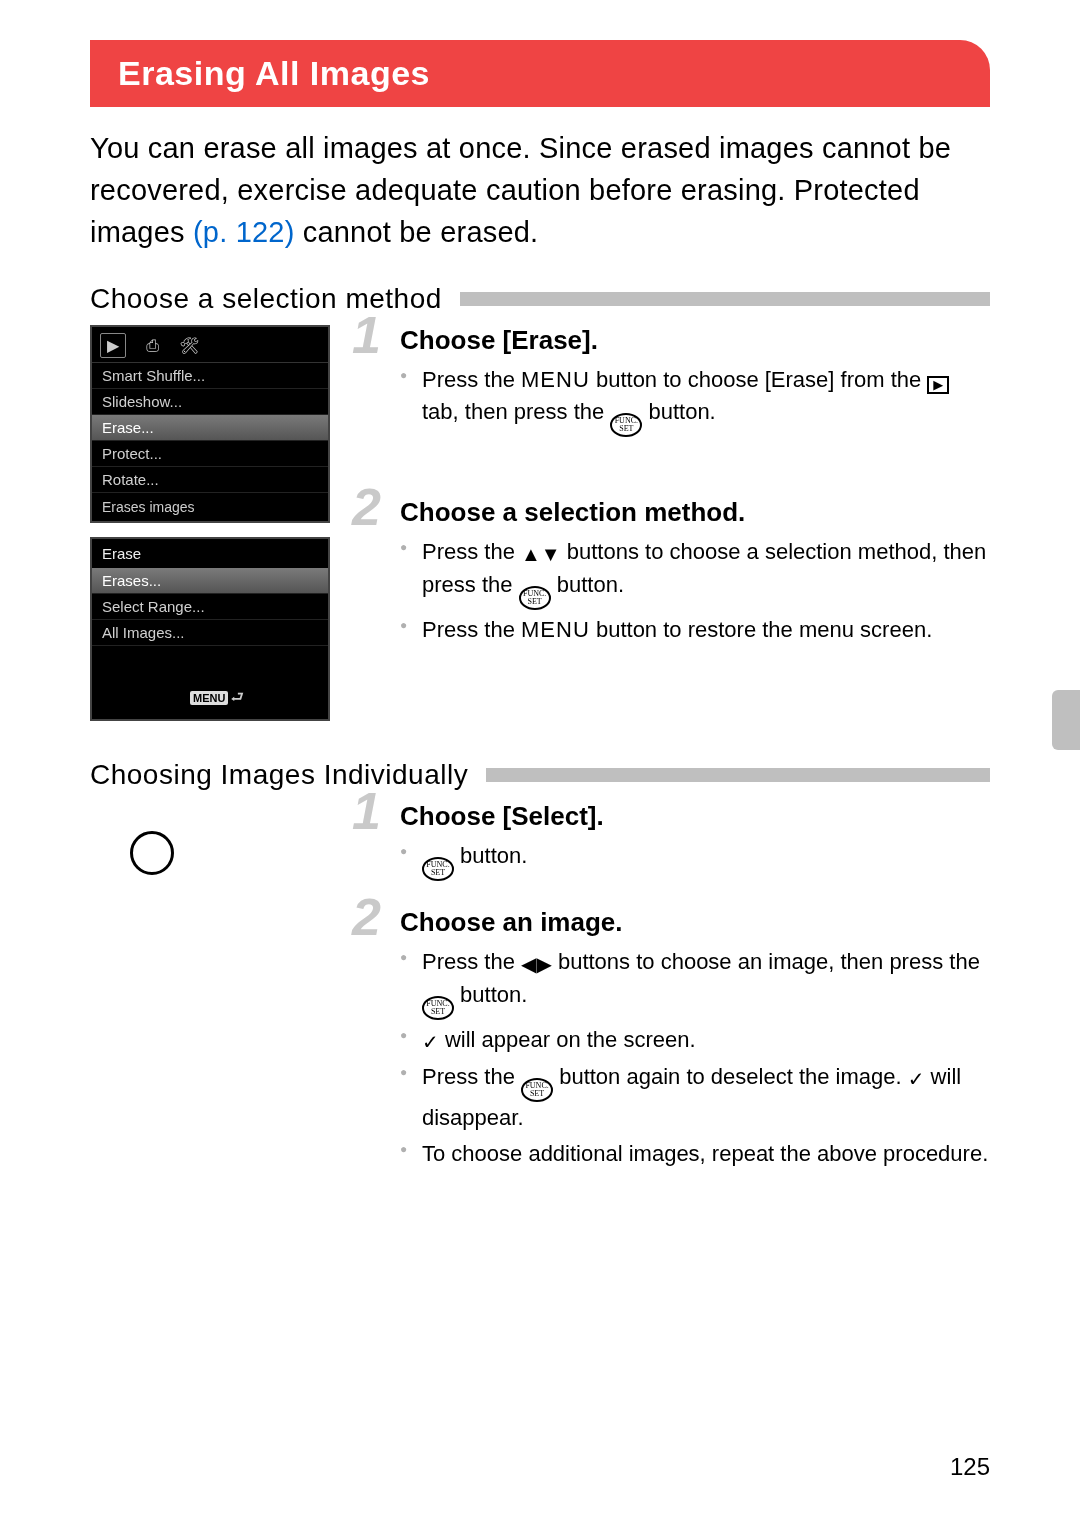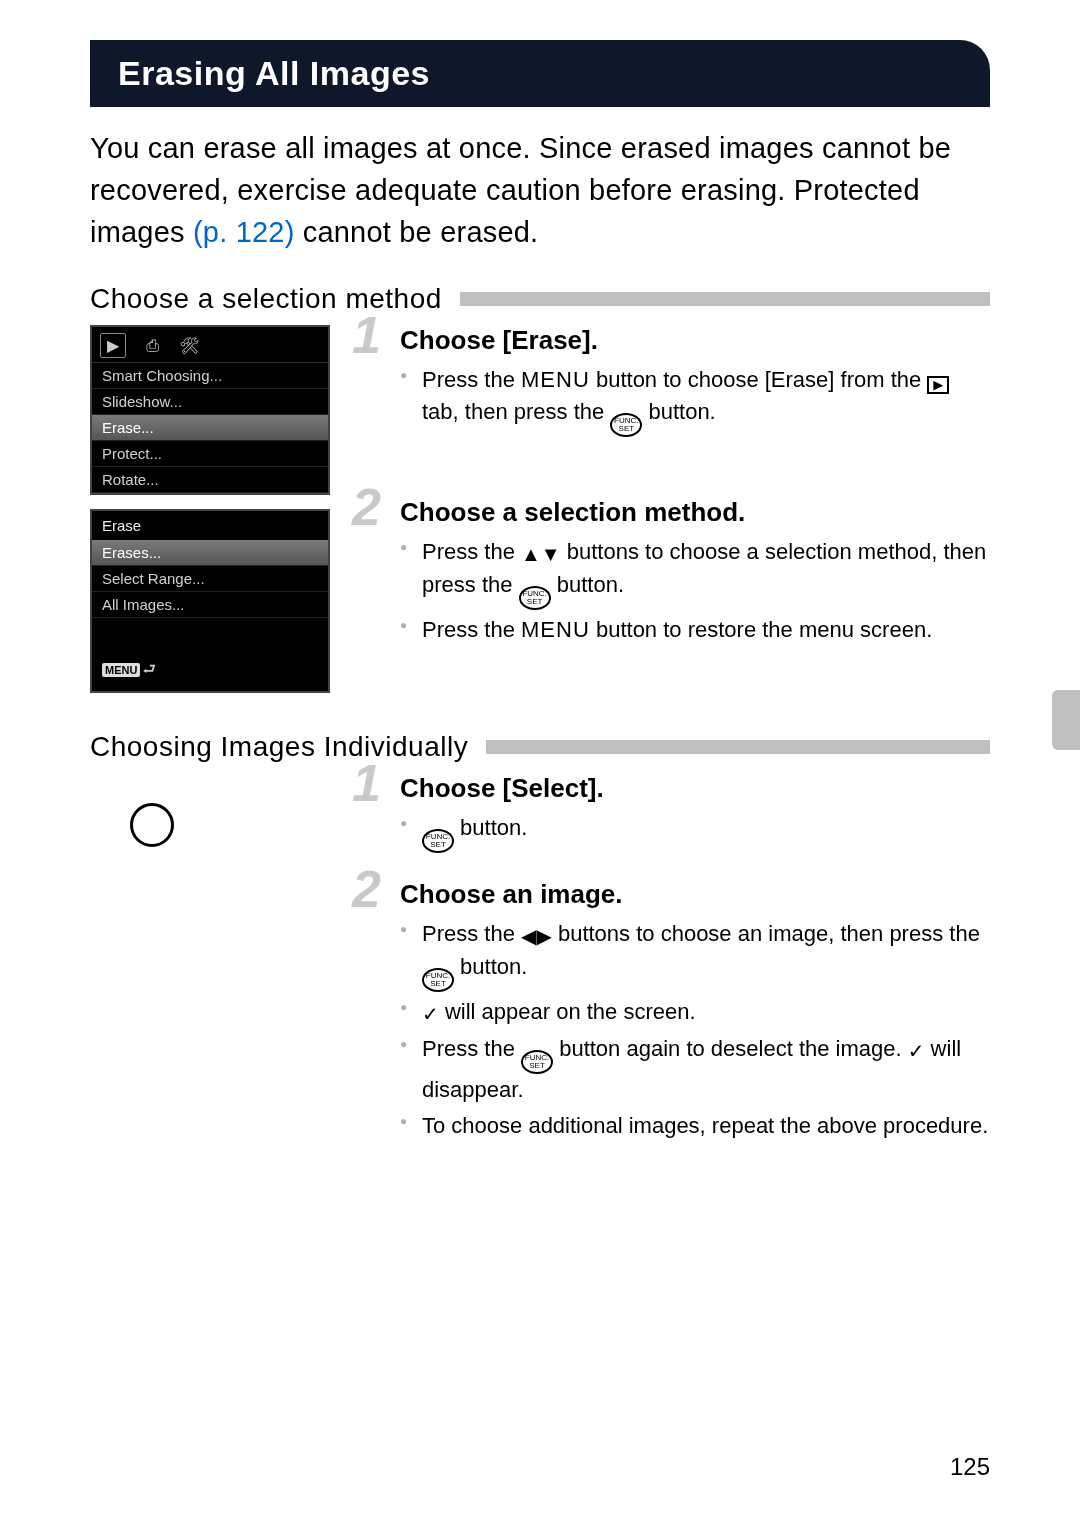--- a/index.html
+++ b/index.html
@@ -6,21 +6,21 @@
   body {
     font-family: Arial, Helvetica, sans-serif;
     background: #fff;
     width: 1080px;
     height: 1521px;
     position: relative;
     padding: 40px 90px 60px 90px;
     color: #000;
   }
   .title-bar {
-    background: #0f172a;
+    background: #ef4444;
     color: #fff;
     font-weight: bold;
     font-size: 34px;
     padding: 14px 28px;
     border-radius: 0 30px 0 0;
     margin-bottom: 20px;
     letter-spacing: 0.5px;
   }
   .intro {
     font-size: 29px;
@@ -92,22 +92,22 @@
     padding: 6px 10px;
     font-size: 14px;
     color: #ccc;
   }
   .lcd .titlebar {
     padding: 6px 10px;
     color: #eee;
     font-size: 15px;
   }
   .lcd .bottom-right {
-    text-align: left;
-    padding: 40px 10px 8px 10px;
+    text-align: center;
+    padding: 40px 10px 8px 24px;
     color: #ccc;
   }
   .menu-badge {
     display: inline-block;
     background: #ddd;
     color: #000;
     font-size: 11px;
     font-weight: bold;
     padding: 1px 3px;
     border-radius: 2px;
@@ -183,20 +183,21 @@
     align-items: center;
     justify-content: center;
     border: 2px solid #000;
     border-radius: 50%;
     width: 32px;
     height: 24px;
     font-size: 8px;
     line-height: 8px;
     vertical-align: -4px;
     font-weight: normal;
+    font-family: Liberation Serif, serif;
   }
 
   .circle-placeholder {
     width: 44px;
     height: 44px;
     border: 3px solid #000;
     border-radius: 50%;
     margin: 30px 0 0 40px;
   }
 
@@ -235,26 +236,27 @@
 <div class="columns">
   <div class="left-col">
 
     <div class="lcd">
       <div class="tabbar">
         <span class="tab-icon tab-active">▶</span>
         <span class="tab-icon">⎙</span>
         <span class="tab-icon">🛠</span>
       </div>
       <div id="lcd1-items">
-          <div class="item">Smart Choosing...</div>
+          <div class="item">Smart Shuffle...</div>
           <div class="item">Slideshow...</div>
           <div class="item item-sel">Erase...</div>
           <div class="item">Protect...</div>
           <div class="item">Rotate...</div>
         </div>
+      <div class="status">Erases images</div>
     </div>
 
     <div class="lcd">
       <div class="titlebar">Erase</div>
       <div id="lcd2-items">
           <div class="item item-sel">Erases...</div>
           <div class="item">Select Range...</div>
           <div class="item">All Images...</div>
         </div>
       <div class="bottom-right">

